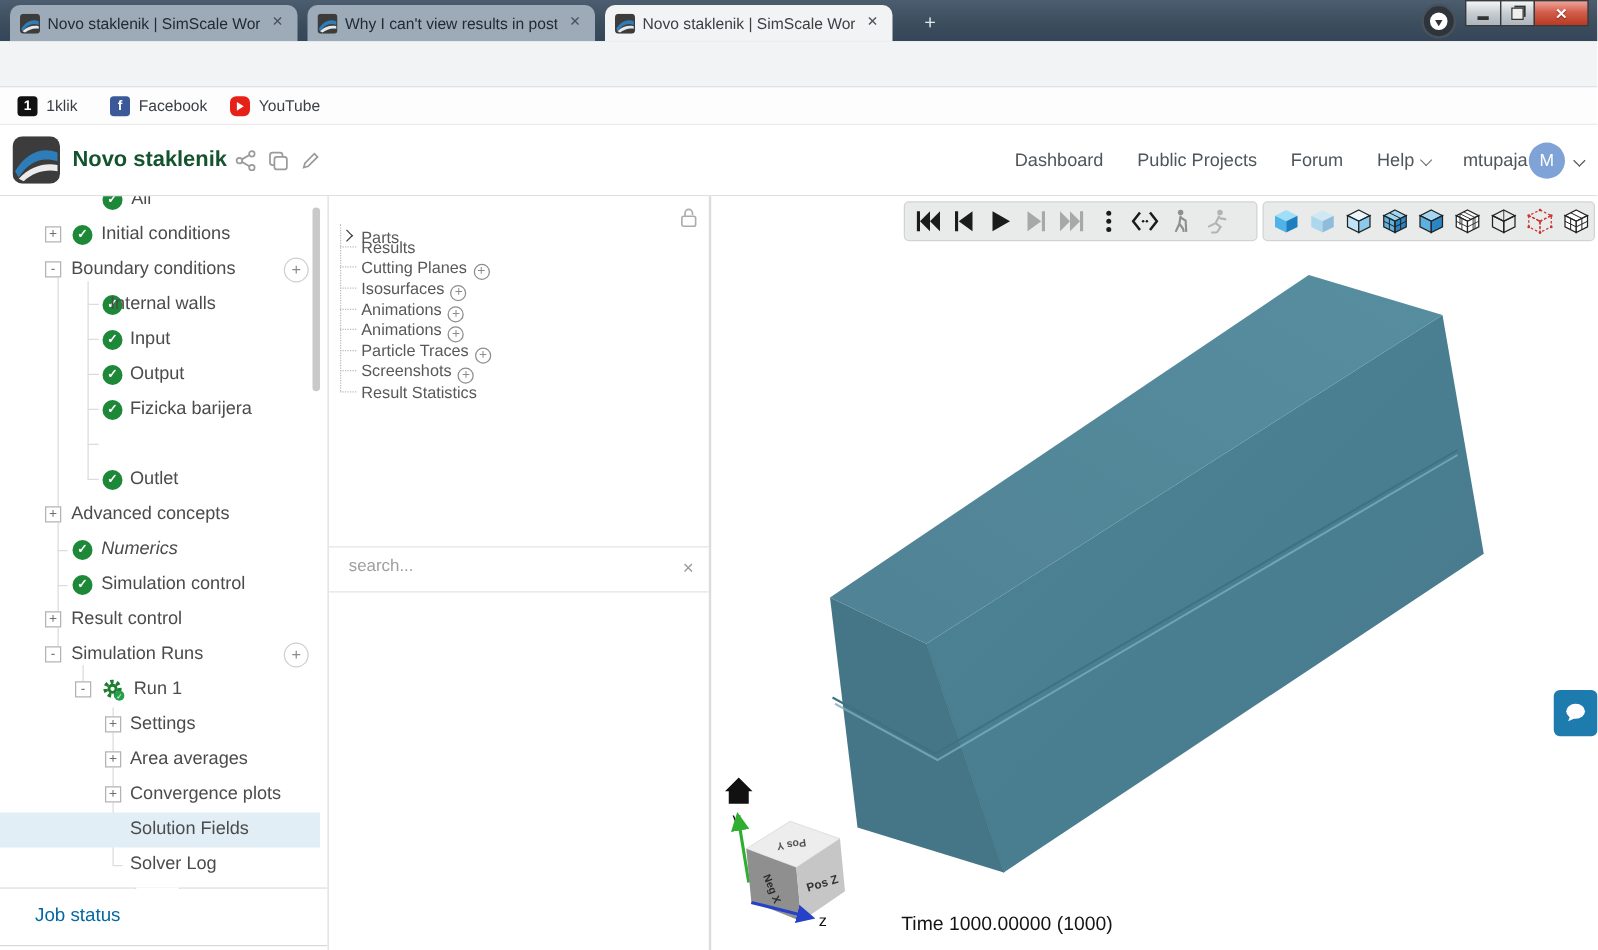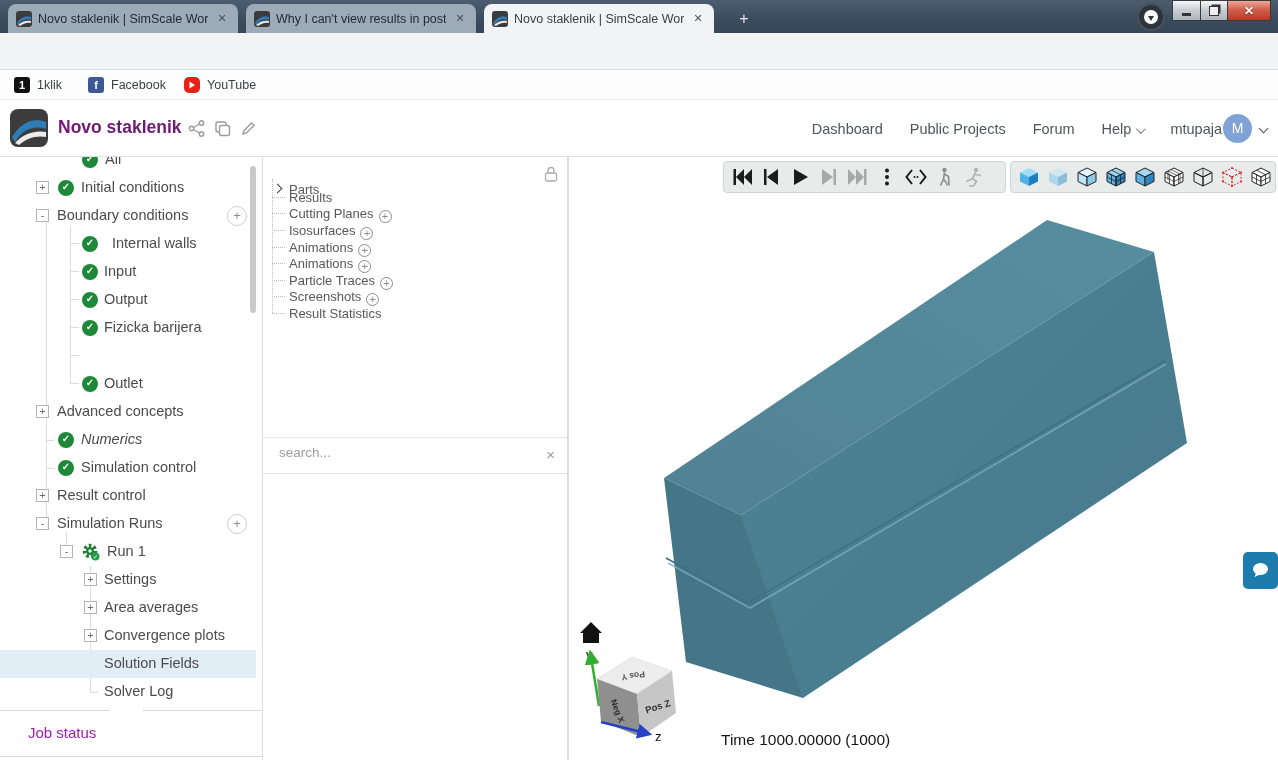--- a/index.html
+++ b/index.html
@@ -44,21 +44,21 @@
 
   .bookmarksbar{position:absolute;left:0;top:70px;width:1278px;height:30px;background:#fdfdfd;border-bottom:1px solid #ececec;box-sizing:border-box;}
   .bm{position:absolute;top:4px;height:22px;display:flex;align-items:center;gap:7px;padding:0 4px;}
   .bm-label{font-size:12.5px;color:#3a3f44;}
   .bm-ico{width:16px;height:16px;border-radius:3px;color:#fff;font-size:11px;font-weight:bold;
        display:flex;align-items:center;justify-content:center;}
 
   
   .appheader{position:absolute;left:0;top:100px;width:1278px;height:57px;background:#fff;border-bottom:1px solid #e0e0e0;box-sizing:border-box;}
   .sslogo{position:absolute;left:10px;top:9px;width:38px;height:38px;}
-  .proj-title{position:absolute;left:58px;top:17px;font-size:17.5px;font-weight:bold;color:#701a75;}
+  .proj-title{position:absolute;left:58px;top:17px;font-size:17.5px;font-weight:bold;color:#14532d;}
   .hicon{position:absolute;top:20px;width:18px;height:18px;}
   .appnav{position:absolute;right:56px;top:0;height:57px;display:flex;align-items:center;gap:27px;}
   .appnav .navitem{font-size:14.5px;color:#4e555b;white-space:nowrap;}
   .chev{display:inline-block;width:6px;height:6px;border-right:1.5px solid #777;border-bottom:1.5px solid #777;
        transform:rotate(45deg) translateY(-2px);margin-left:5px;}
   .avatarM{position:absolute;right:26px;top:14px;width:29px;height:29px;border-radius:50%;background:#7fa3d6;
        color:#fff;font-size:14px;text-align:center;line-height:29px;}
   .chev2{position:absolute;right:11px;top:25px;width:6px;height:6px;border-right:1.6px solid #555;border-bottom:1.6px solid #555;transform:rotate(45deg);}
 
   
@@ -73,21 +73,21 @@
   .addbtn{position:absolute;left:227px;top:4px;width:20px;height:20px;border-radius:50%;border:1px solid #cfcfcf;
        box-sizing:border-box;background:#fff;color:#8b8b8b;font-size:13px;line-height:17px;text-align:center;}
   .addbtn::before{content:"+";}
   .tline{position:absolute;background:#dcdcdc;}
   .scroll-thumb{position:absolute;left:250px;top:166px;width:6px;height:147px;background:#c9c9c9;border-radius:3px;}
   .left-bottom-line{position:absolute;left:0;top:710px;width:262px;height:1px;background:#d9d9d9;}
   .handle-tab{position:absolute;left:108px;top:710px;width:36px;height:10px;background:#fff;border:1px solid #ccc;
        border-top:none;border-radius:0 0 6px 6px;box-sizing:border-box;}
   .handle-tab .bars{position:absolute;left:9px;top:2px;width:16px;height:4px;border-top:1px solid #9a9a9a;border-bottom:1px solid #9a9a9a;}
   .job-status{position:absolute;left:0;top:711px;width:262px;height:46px;background:#fff;border-bottom:1px solid #d9d9d9;box-sizing:border-box;}
-  .job-status .jtitle{position:absolute;left:28px;top:13px;font-size:15px;color:#a21caf;font-weight:500;}
+  .job-status .jtitle{position:absolute;left:28px;top:13px;font-size:15px;color:#0369a1;font-weight:500;}
 
   
   .mid-panel{position:absolute;left:262px;top:157px;width:306px;height:603px;background:#fff;
        border-left:1px solid #ddd;border-right:1px solid #ddd;box-sizing:border-box;}
   .mp-row{position:absolute;left:0;right:0;height:16px;font-family:"Liberation Sans",sans-serif;}
   .mp-label{position:absolute;left:26px;top:1px;font-size:13px;color:#585858;white-space:nowrap;}
   .mp-stub{position:absolute;left:9px;top:8px;width:13px;border-top:1px dotted #bdbdbd;}
   .mp-vline{position:absolute;left:9px;top:22px;height:134px;border-left:1px dotted #bdbdbd;}
   .mp-chevron{position:absolute;left:11px;top:4px;width:6px;height:6px;border-right:1.8px solid #3c3c3c;border-bottom:1.8px solid #3c3c3c;transform:rotate(-45deg);}
   .mp-add{display:inline-block;width:13px;height:13px;border-radius:50%;border:1px solid #8d8d8d;box-sizing:border-box;
@@ -307,21 +307,21 @@
     <span class="check" style="left:58px;"></span>
     <span class="lt-label" style="left:81px;">Initial conditions</span>
   </div>
   <div class="lt-row" style="top:45px;">
     <span class="exp" style="left:36px;">-</span>
     <span class="lt-label" style="left:57px;">Boundary conditions</span>
     <span class="addbtn"></span>
   </div>
   <div class="lt-row" style="top:73px;">
     <span class="check" style="left:82px;"></span>
-    <span class="lt-label" style="left:112px;">Internal walls</span>
+    <span class="lt-label" style="left:88px;">Internal walls</span>
   </div>
   <div class="lt-row" style="top:101px;">
     <span class="check" style="left:82px;"></span>
     <span class="lt-label" style="left:104px;">Input</span>
   </div>
   <div class="lt-row" style="top:129px;">
     <span class="check" style="left:82px;"></span>
     <span class="lt-label" style="left:104px;">Output</span>
   </div>
   <div class="lt-row" style="top:157px;">

